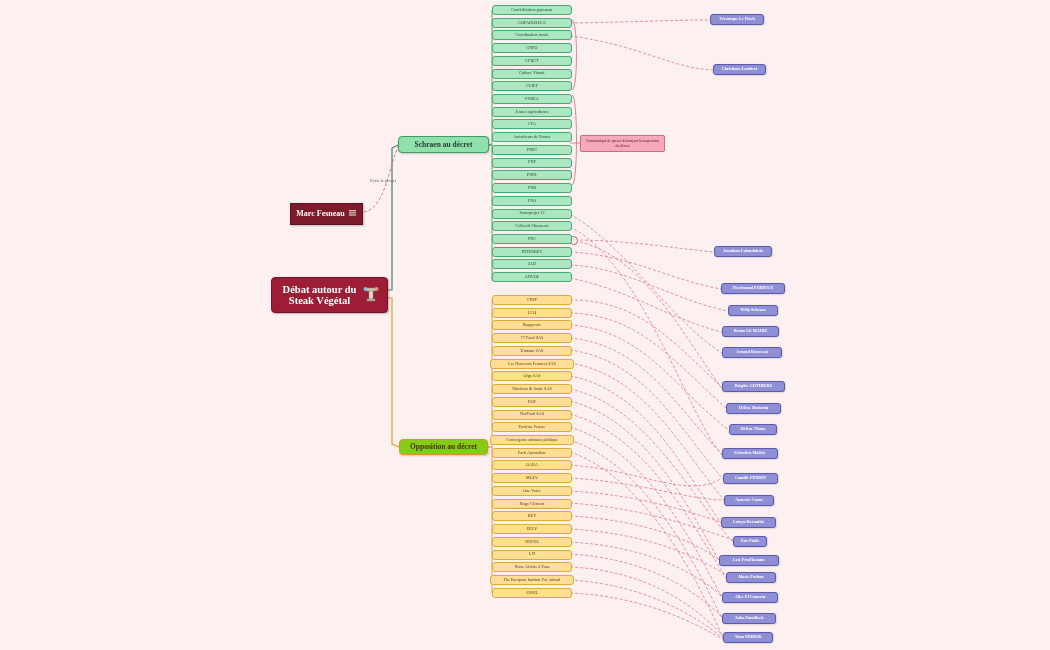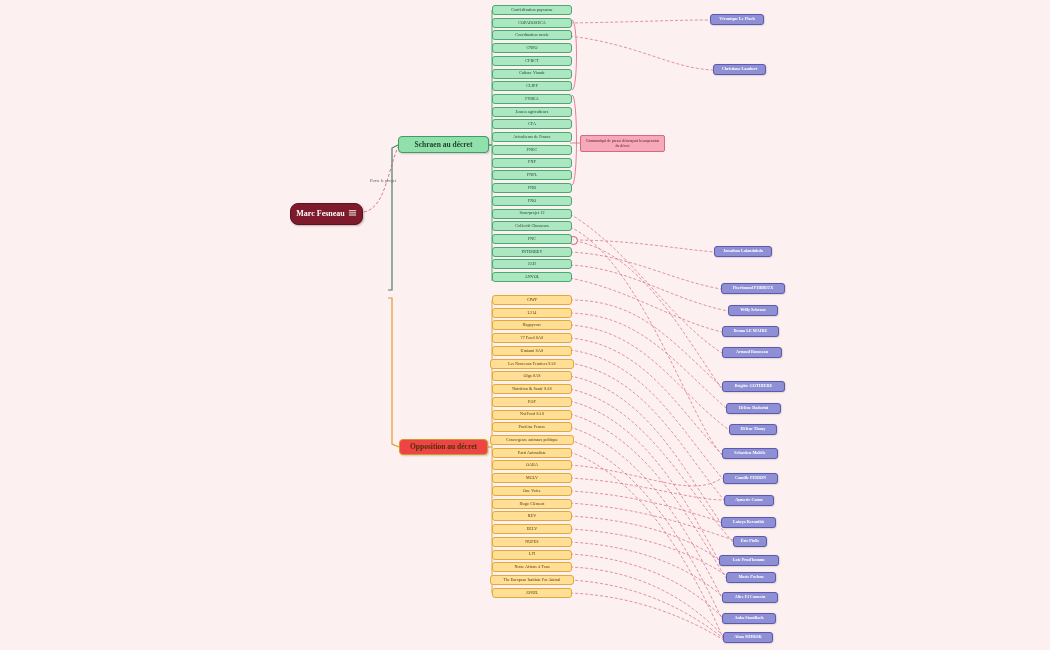--- a/index.html
+++ b/index.html
@@ -29,37 +29,37 @@
     color:#ffffff;font-weight:bold;font-size:10.5px;
     box-shadow:1px 1px 2px rgba(0,0,0,.25);
     padding-right:20px;
   }
   .root .rtext{display:block;width:100%;}
   .root-icon{position:absolute;right:8px;top:50%;transform:translateY(-50%);width:16px;height:18px;}
 
   
   .actor{
     left:290px;top:203px;width:73px;height:22px;
-    background:#7d1a2c;border:1.5px solid #611020;border-radius:8px;
+    background:#7d1a2c;border:1.5px solid #611020;border-radius:0;
     color:#ffffff;font-weight:bold;font-size:8px;
     box-shadow:1px 1px 2px rgba(0,0,0,.25);
     padding-right:12px;
   }
   .actor-icon{position:absolute;right:5px;top:50%;transform:translateY(-50%);}
 
   
   .branch-green{
     left:398px;top:136px;width:91px;height:17px;
     background:#8fe0ab;border:1.3px solid #3f9c62;border-radius:4px;
     color:#23402e;font-weight:bold;font-size:7.5px;
     box-shadow:1px 1px 2px rgba(0,0,0,.18);
   }
   .branch-orange{
     left:399px;top:439px;width:89px;height:16px;
-    background:#ef4444;border:1.3px solid #d49a20;border-radius:4px;
+    background:#84cc16;border:1.3px solid #d49a20;border-radius:4px;
     color:#4a3206;font-weight:bold;font-size:7.5px;
     box-shadow:1px 1px 2px rgba(0,0,0,.18);
     justify-content:center;
   }
 
   
   .leaf{
     width:80px;height:10px;
     font-size:4.1px;
     border-radius:3px;
@@ -205,20 +205,35 @@
       <path d="M570 542 C 640 546 690 568 722 596"></path>
       <path d="M570 554 C 640 558 690 585 722 617"></path>
       <path d="M570 567 C 640 570 690 600 723 636"></path>
       <path d="M570 580 C 640 584 690 612 723 638"></path>
       <path d="M570 593 C 640 596 690 620 724 640"></path>
       <path d="M570 240 C 640 250 680 330 722 389"></path>
       <path d="M570 227 C 640 260 690 420 722 455"></path>
     </g>
   </svg>
 
+  <div class="node root">
+    <span class="rtext">
+      <span>Débat autour du</span><br>
+      <span>Steak Végétal</span>
+    </span>
+    <span class="root-icon">
+      <svg viewBox="0 0 16 18" width="16" height="18">
+        <rect x="6" y="4" width="4" height="9" fill="#e8e0d0" stroke="#8a7d66" stroke-width=".6"></rect>
+        <rect x="4" y="13" width="8" height="2" fill="#c9bda6" stroke="#8a7d66" stroke-width=".6"></rect>
+        <rect x="3" y="2" width="10" height="3" rx="1" fill="#d7cbb4" stroke="#8a7d66" stroke-width=".6"></rect>
+        <circle cx="2.5" cy="3" r="2" fill="#7ec4e0"></circle>
+        <circle cx="13.5" cy="3" r="2" fill="#e0927e"></circle>
+      </svg>
+    </span>
+  </div>
 
   <div class="node actor">
     <span>Marc Fesneau</span>
     <span class="actor-icon">
       <svg viewBox="0 0 10 10" width="9" height="9">
         <rect x="1" y="2" width="8" height="1.3" fill="#dcd6c8"></rect>
         <rect x="1" y="4.4" width="8" height="1.3" fill="#dcd6c8"></rect>
         <rect x="1" y="6.8" width="8" height="1.3" fill="#dcd6c8"></rect>
       </svg>
     </span>

